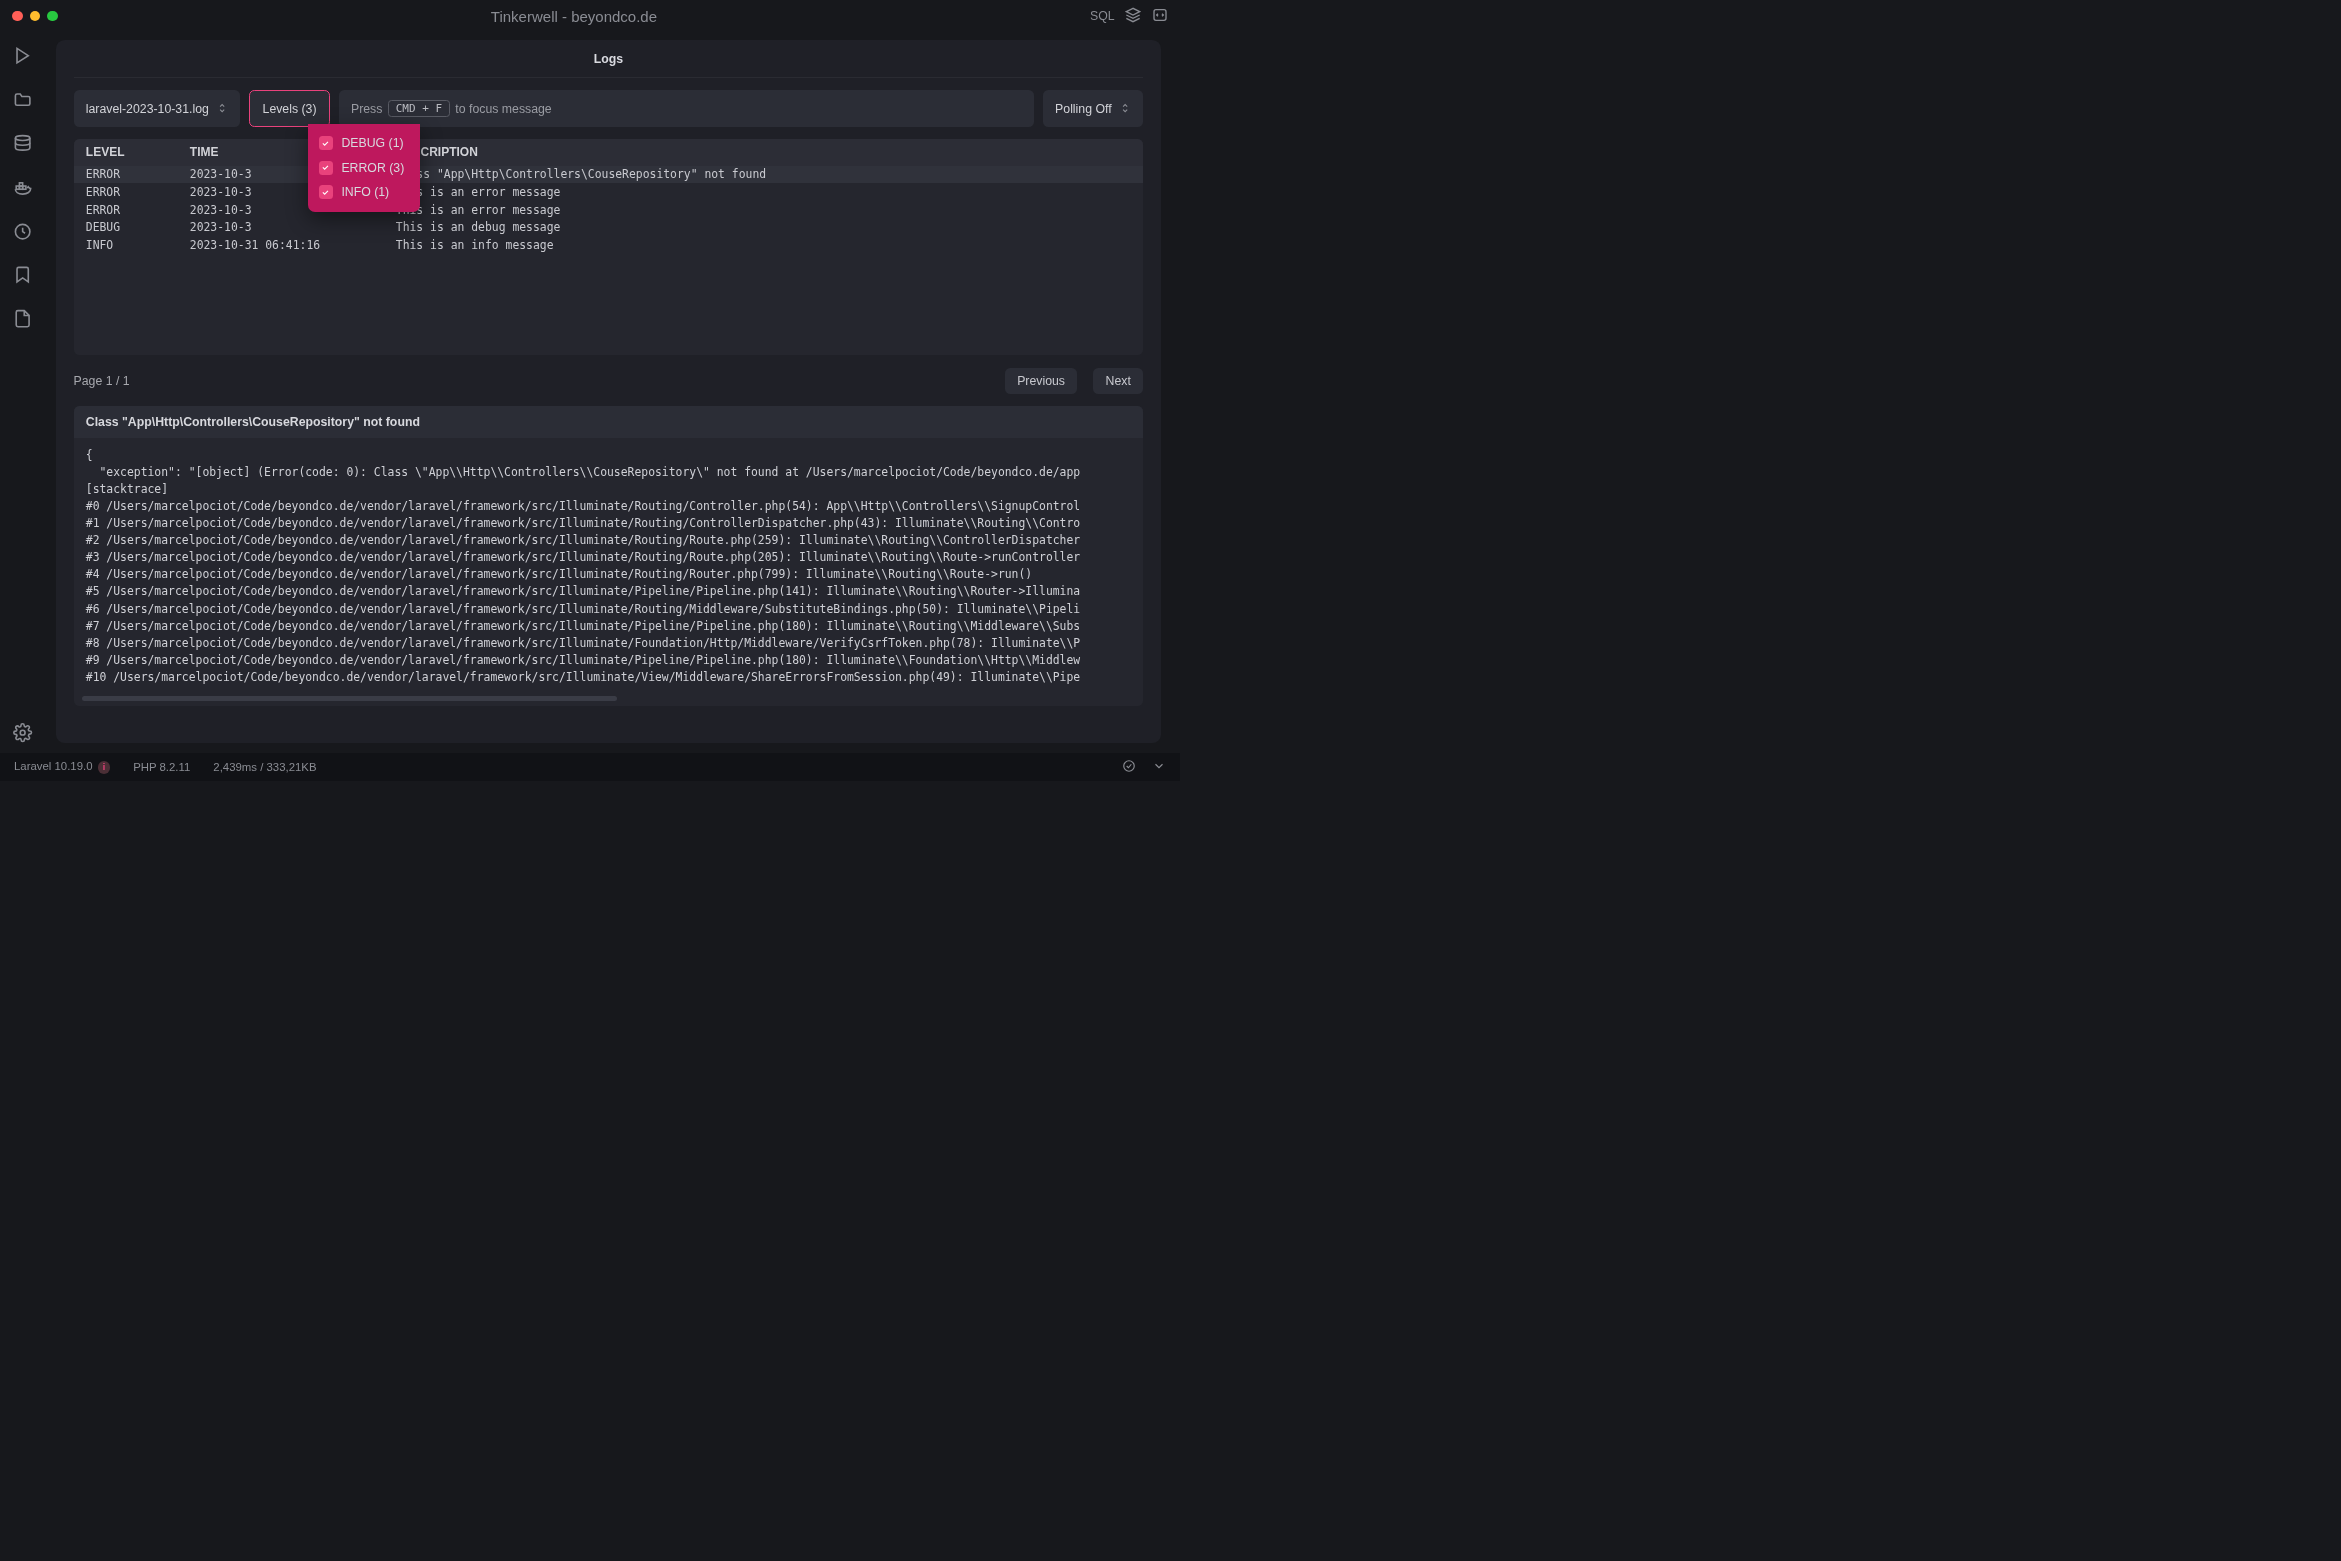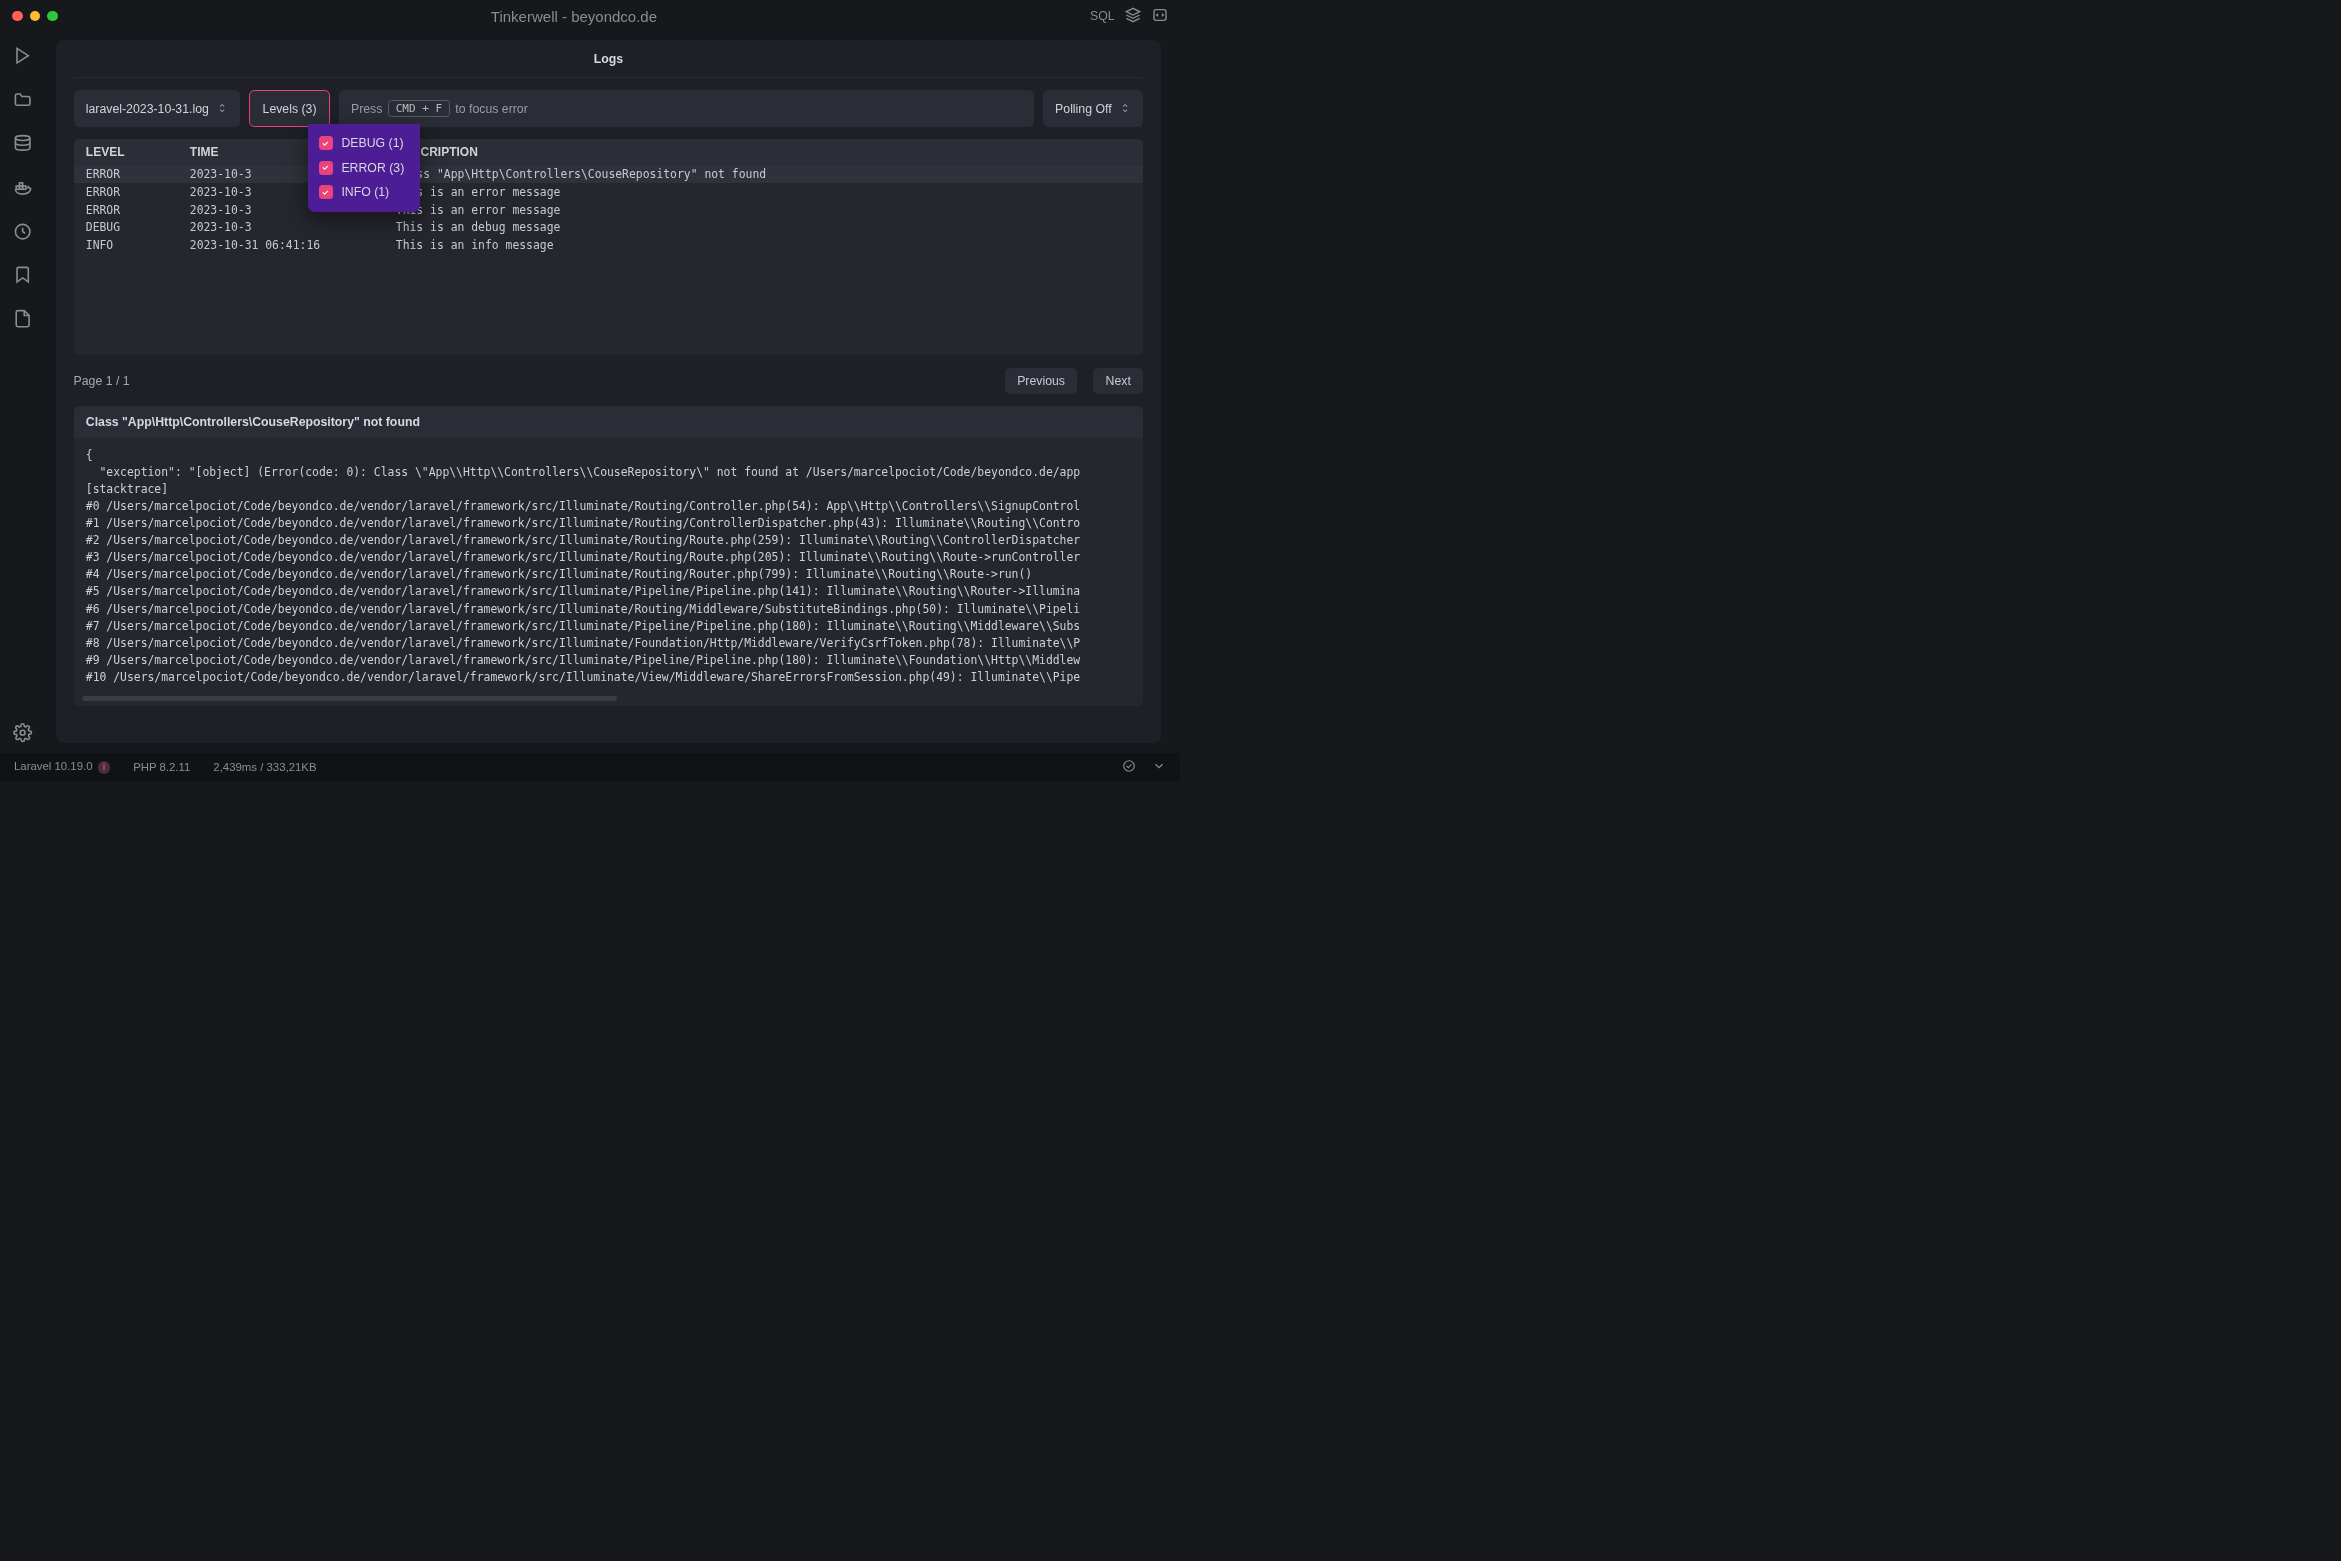--- a/index.html
+++ b/index.html
@@ -28,21 +28,21 @@
 
 .card{position:absolute;left:56px;top:40px;right:19.3px;height:703px;background:#1f2027;border-radius:8.8px;padding:0 0 12.3px 0;overflow:hidden}
 .card-title{text-align:center;padding:12.3px 0 10.5px 0;color:#d9dae0;font-weight:700;border-bottom:0.9px solid rgba(255,255,255,.05);margin:0 17.5px}
 
 .toolbar{display:flex;gap:8.8px;padding:12.3px 17.5px 0 17.5px;align-items:center}
 .btn{background:#2b2d36;border-radius:5.3px;height:37px;display:flex;align-items:center;padding:0 12.3px;color:#d2d3d8;gap:7px;position:relative}
 .btn.sel{border:1.8px solid #e9427c}
 .search{flex:1;background:#2b2d36;border-radius:5.3px;height:37px;display:flex;align-items:center;padding:0 12.3px;color:#9a9ca3}
 .kbd{border:0.9px solid #585a63;border-radius:3.5px;padding:0.9px 7px;font-size:11px;color:#b9bac0;margin:0 5.3px;font-family:ui-monospace,Menlo,monospace}
 
-.dropdown{position:absolute;left:252px;top:84px;width:112px;background:#4c1d95;border-radius:0 0 7px 7px;box-shadow:0 7px 21px rgba(0,0,0,.45);padding:7px 8.8px;z-index:5}
+.dropdown{position:absolute;left:252px;top:84px;width:112px;background:#be185d;border-radius:0 0 7px 7px;box-shadow:0 7px 21px rgba(0,0,0,.45);padding:7px 8.8px;z-index:5}
 .dd-item{display:flex;align-items:center;gap:8.8px;padding:5.3px 1.8px;color:#d8d9de}
 .dd-check{width:14px;height:14px;border-radius:3.5px;background:#e9427c;display:flex;align-items:center;justify-content:center}
 .dd-check svg{stroke:#fff}
 
 .tablewrap{margin:12.3px 17.5px 0 17.5px;background:#25262e;border-radius:5.3px;height:216px;overflow:hidden}
 .thead{display:flex;background:#2c2d36;color:#d2d3d8;font-weight:700;font-size:12px;padding:6.1px 12.3px}
 .col-l{width:104px}.col-t{width:206px}.col-d{flex:1}
 .trow{display:flex;padding:1.8px 12.3px;font-family:ui-monospace,Menlo,monospace;font-size:11.4px;color:#c8c9cf}
 .trow.sel{background:#30323b}
 
@@ -151,21 +151,21 @@
           <polyline points="8 9 12 5 16 9"></polyline>
           <polyline points="8 15 12 19 16 15"></polyline>
         </svg>
     </div>
     <div class="btn sel">
       <span>Levels (3)</span>
     </div>
     <div class="search">
       <span>Press</span>
       <span class="kbd">CMD + F</span>
-      <span>to focus error</span>
+      <span>to focus message</span>
     </div>
     <div class="btn">
       <span>Polling Off</span>
       <svg class="sort-svg" width="12.3" height="12.3" viewBox="0 0 24 24" fill="none" stroke-width="2">
           <polyline points="8 9 12 5 16 9"></polyline>
           <polyline points="8 15 12 19 16 15"></polyline>
         </svg>
     </div>
   </div>
 

